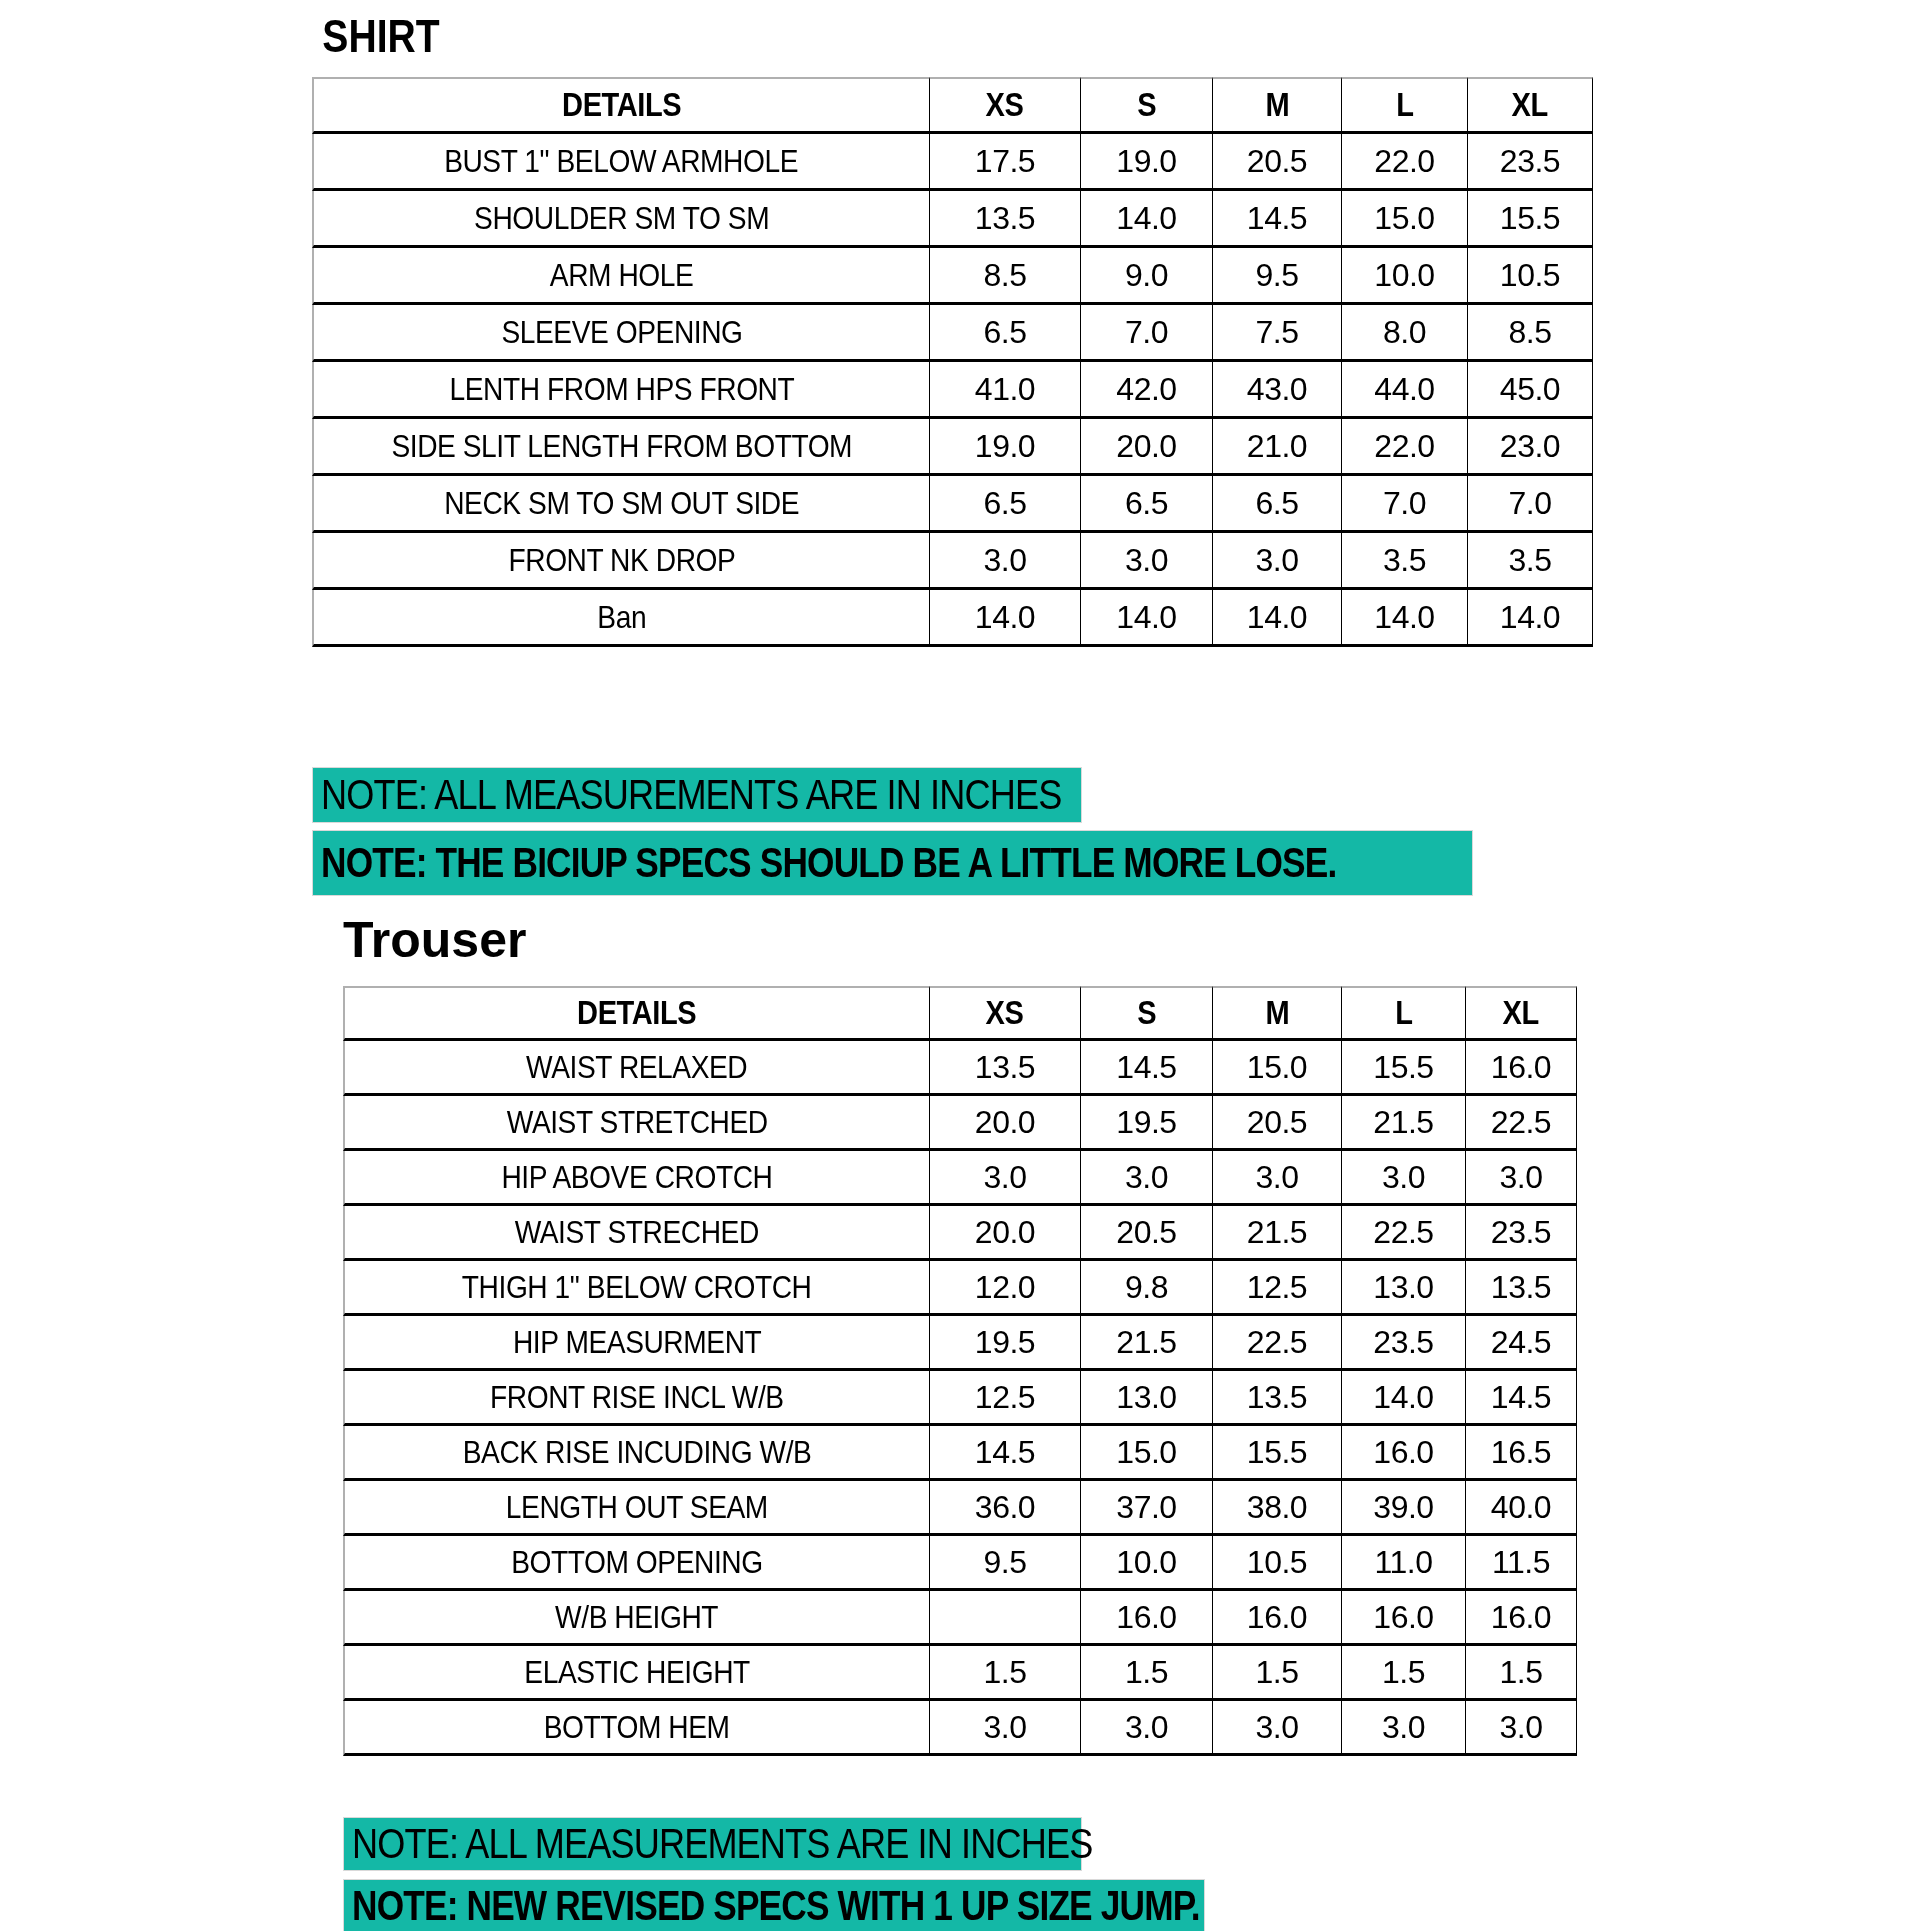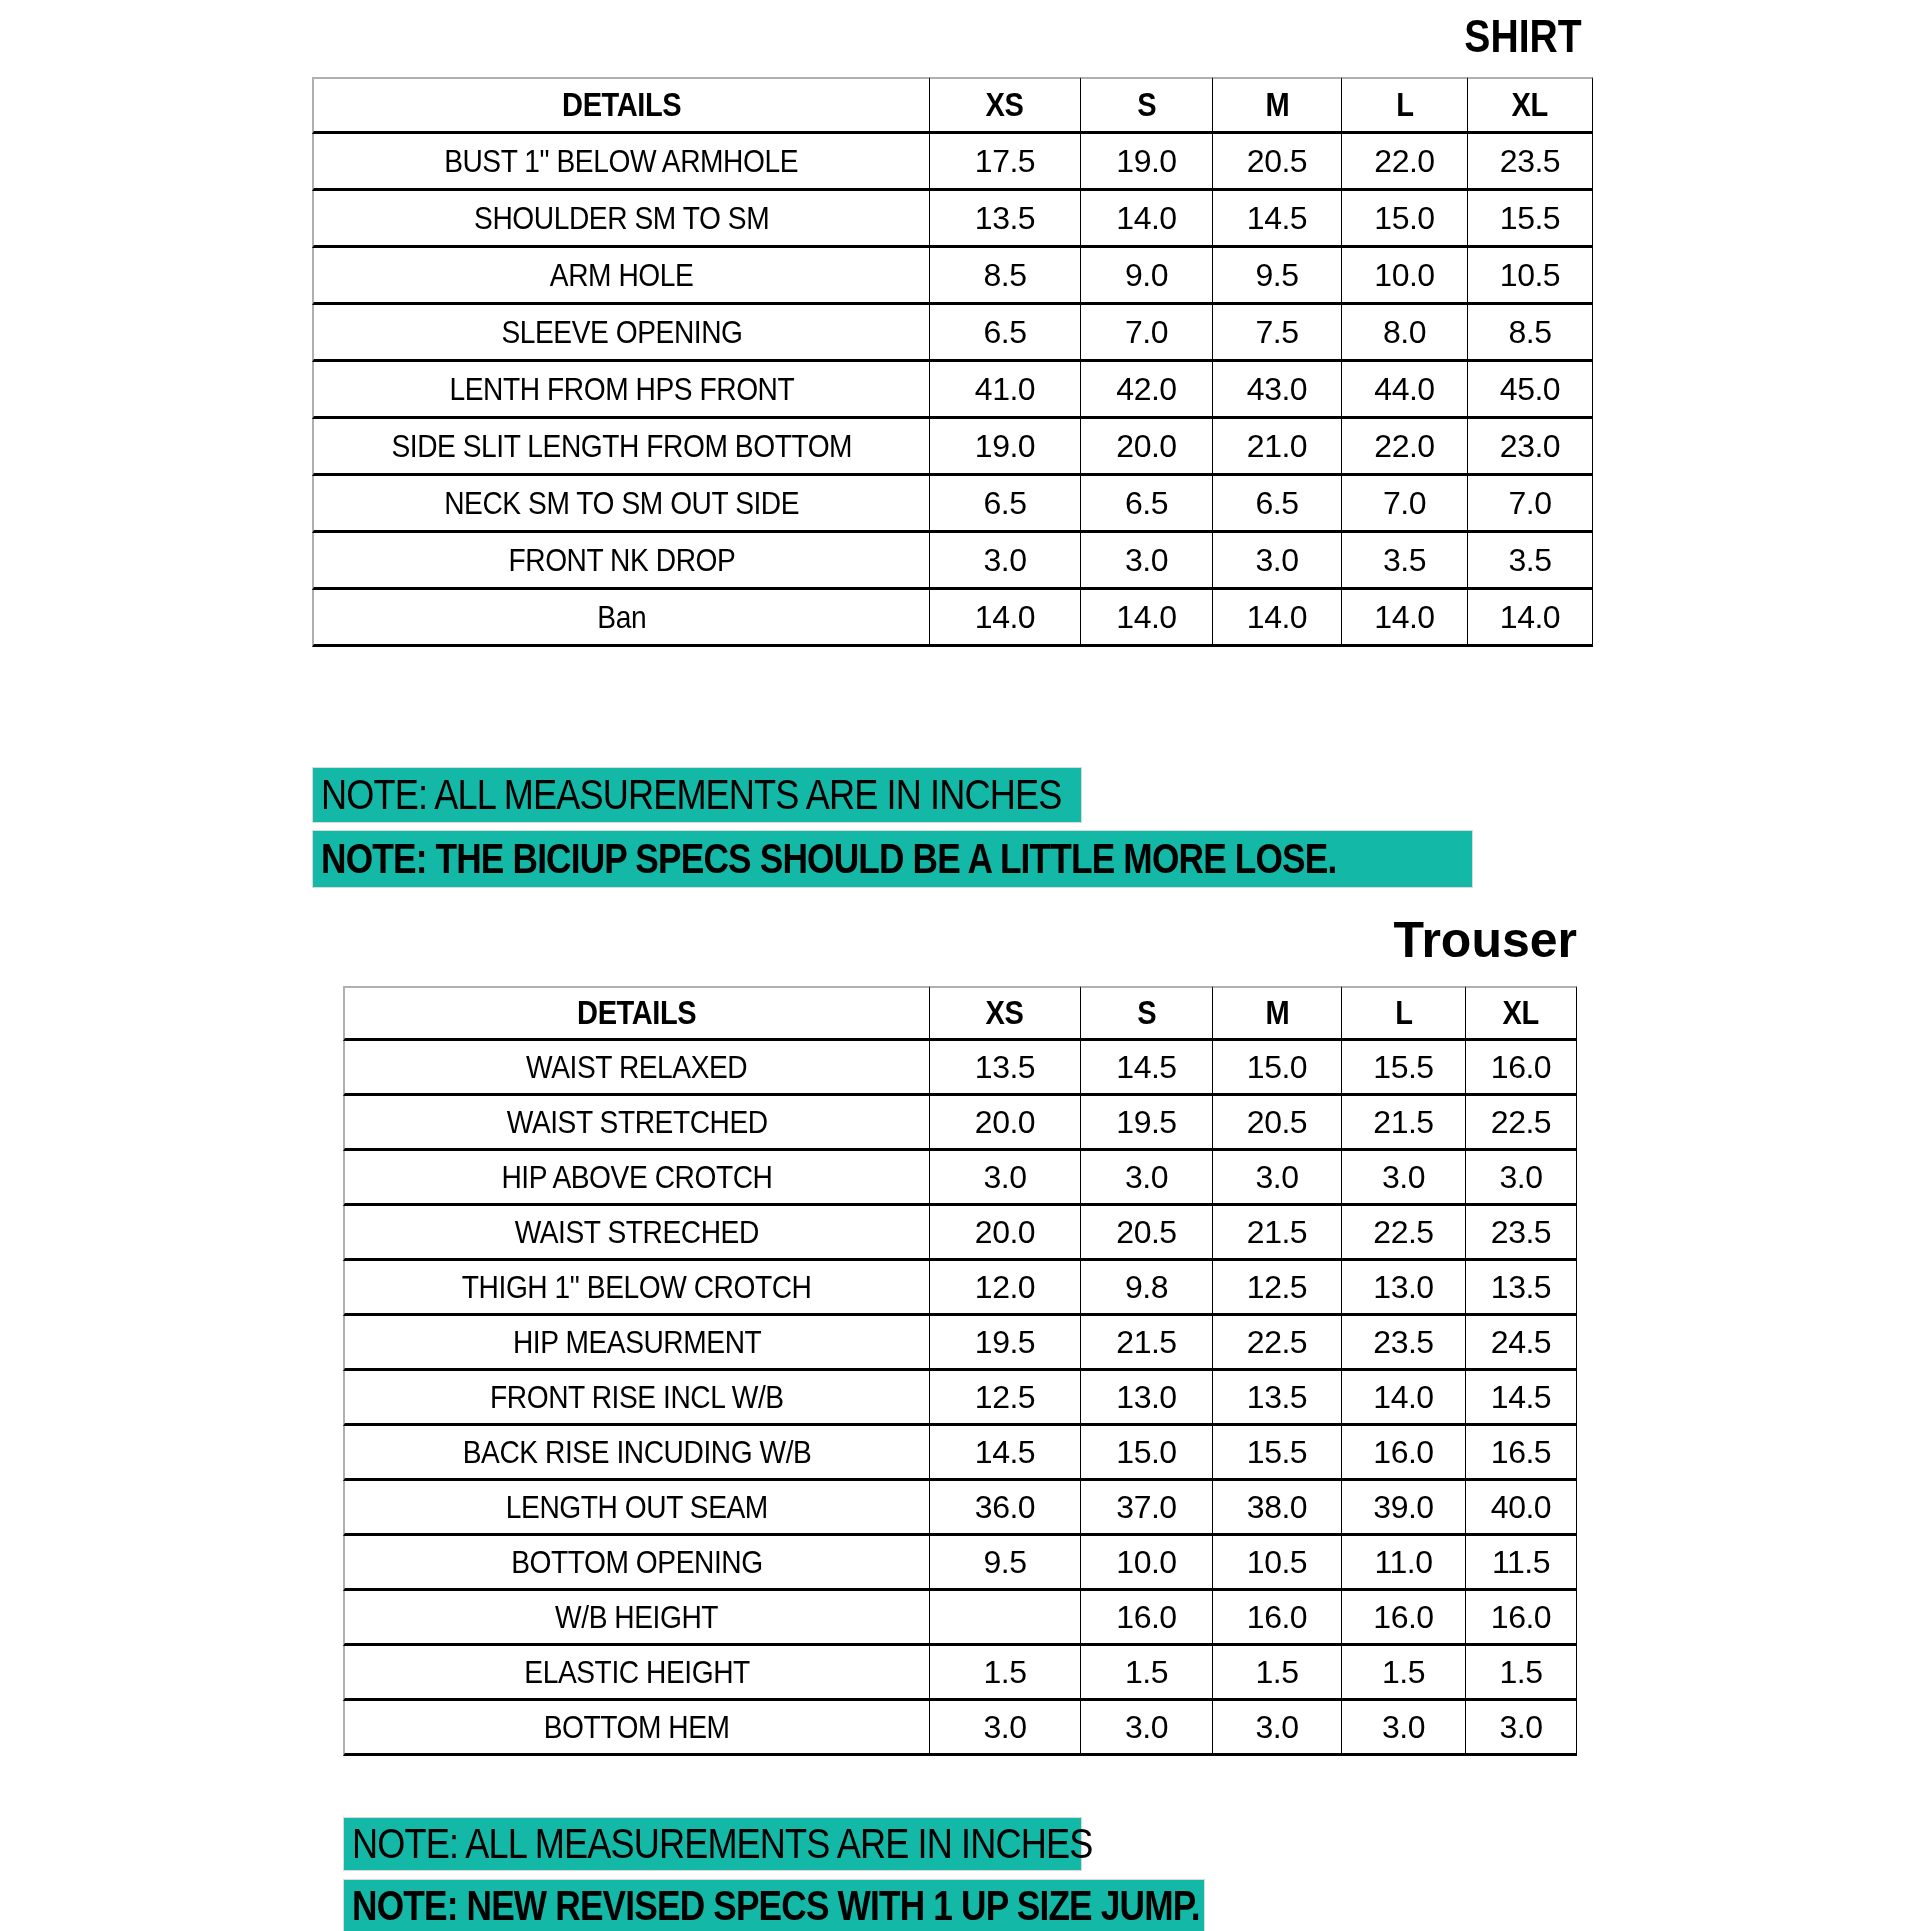--- a/index.html
+++ b/index.html
@@ -9,21 +9,21 @@
     width: 1931px;
     height: 1931px;
     background: #ffffff;
     overflow: hidden;
     color: #000;
   }
 
   .title {
     position: absolute;
     font-weight: bold;
-    text-align: right;
+    text-align: left;
     white-space: nowrap;
     color: #000;
   }
   #shirt-title  { left: 312px; top: 7.7px;   width: 1280px; font-size: 46px; line-height: 56px; }
   #trouser-title{ left: 343px; top: 910px; width: 1234px; font-size: 50px; line-height: 60px; }
   .cond  { display: inline-block; transform: scaleX(0.85); transform-origin: 50% 50%; }
 
   table.spec {
     position: absolute;
     border-collapse: separate;
@@ -77,21 +77,21 @@
     padding-left: 7.7px;
     font-size: 42px;
     letter-spacing: -1px;
     white-space: nowrap;
   }
   .note .nlbl { display: inline-block; transform: scaleX(0.86); transform-origin: 0 50%; white-space: nowrap; }
   .note.bold { font-weight: bold; }
   .note.bold .nlbl { transform: scaleX(0.84); }
 
   #shirt-note1   { left: 312px; top: 767px;  width: 770px;  height: 56px; }
-  #shirt-note2   { left: 312px; top: 830px;  width: 1161px; height: 58px; }
+  #shirt-note2   { left: 312px; top: 830px;  width: 1161px; height: 66px; }
   #trouser-note1 { left: 343px; top: 1817px; width: 739px;  height: 54px; }
   #trouser-note2 { left: 343px; top: 1879px; width: 862px;  height: 54px; }
 </style>
 </head>
 <body>
 
 <div class="canvas">
 
   <div class="title" id="shirt-title">
     <span class="cond">SHIRT</span>

